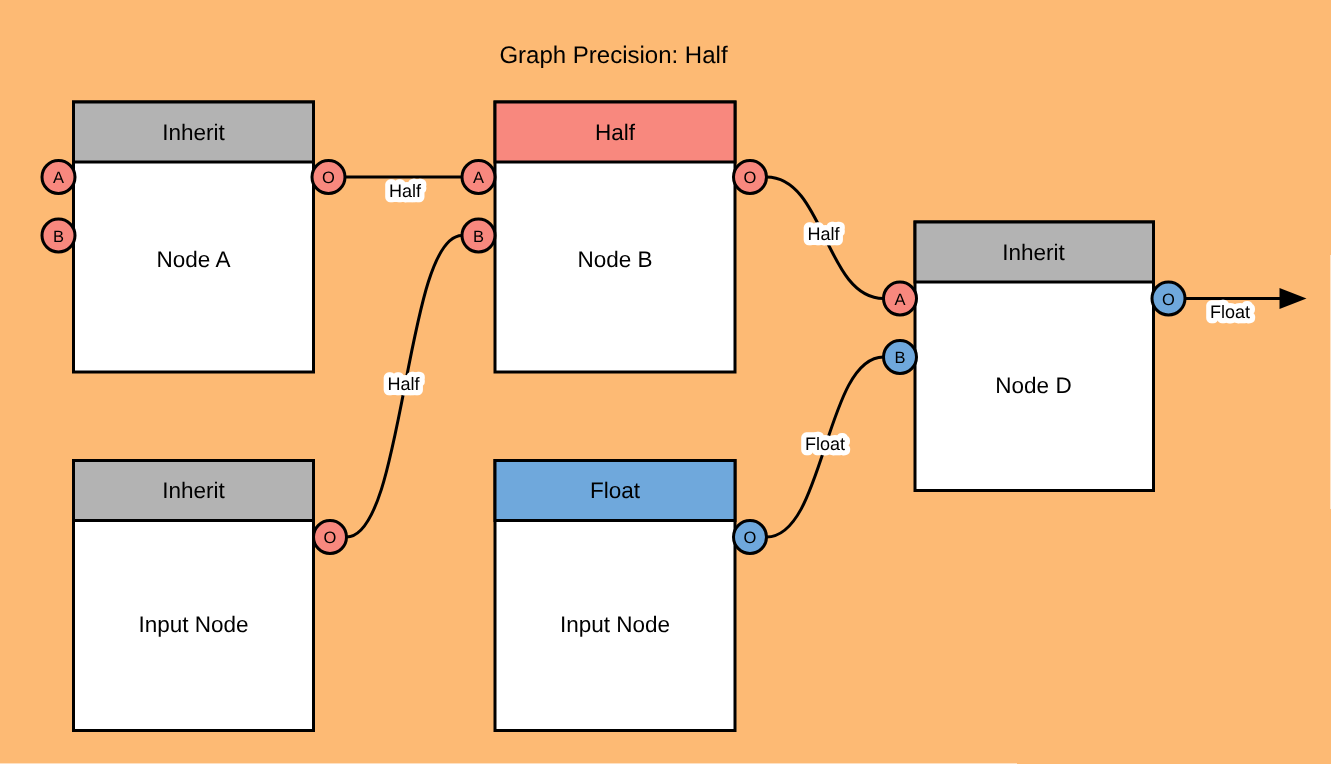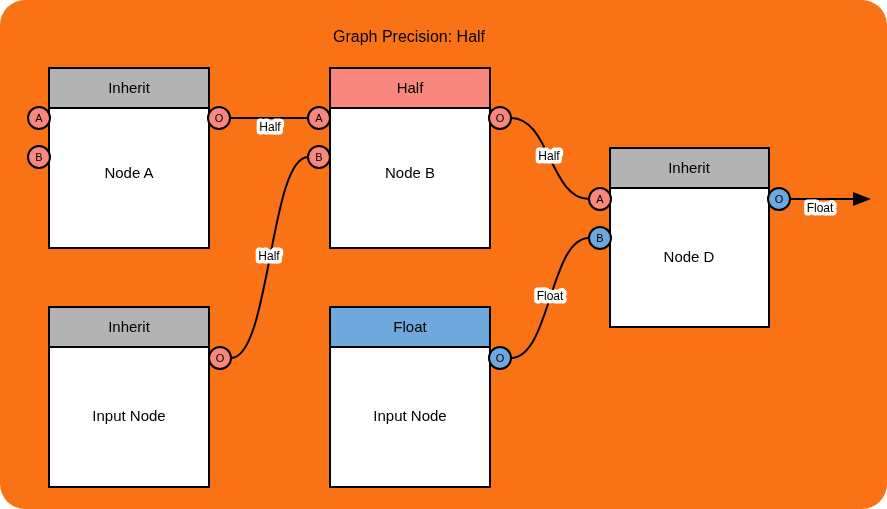--- a/index.html
+++ b/index.html
@@ -4,23 +4,22 @@
 <style>
   html, body {
     margin: 0;
     padding: 0;
     background: #ffffff;
   }
   .canvas-wrap {
     position: relative;
     width: 887px;
     height: 509px;
-    background: #f97316;
+    background: #fdba74;
     font-family: "Liberation Sans", sans-serif;
-    border-radius: 25px;
   }
   svg text {
     font-family: "Liberation Sans", sans-serif;
     fill: #000000;
   }
   .diagram-title {
     font-size: 16px;
     text-anchor: middle;
   }
   .node-rect {

